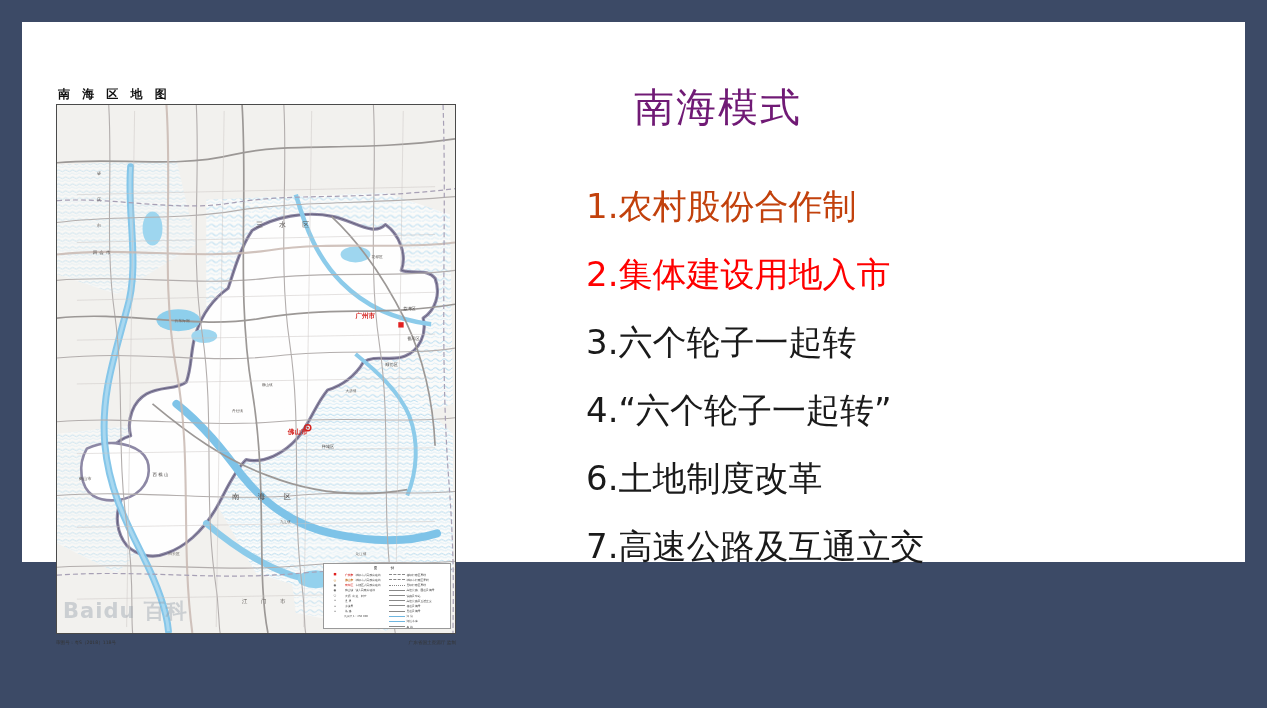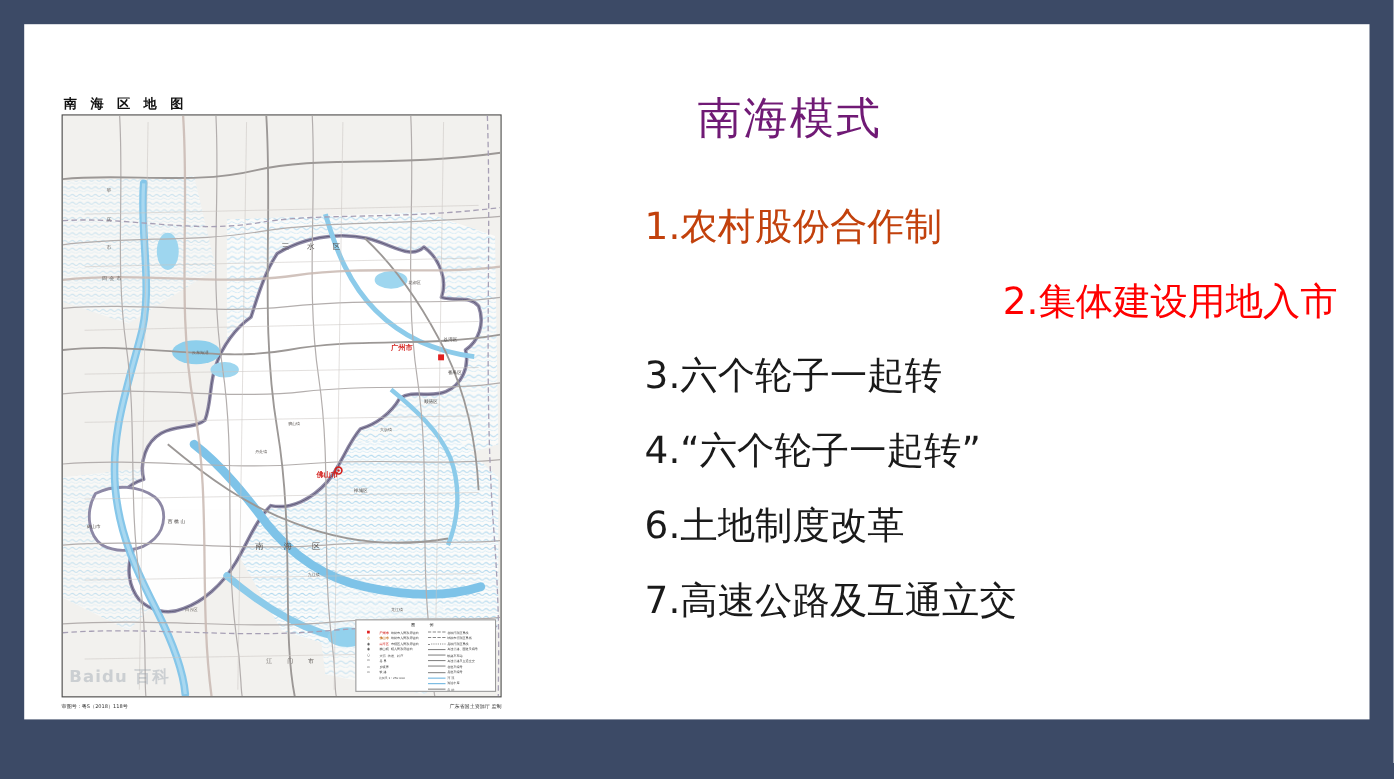--- a/index.html
+++ b/index.html
@@ -20,21 +20,21 @@
     width: 1267px;
     height: 708px;
     background: #3c4a66;
     box-sizing: border-box;
   }
   #slide-canvas {
     position: absolute;
     left: 22px;
     top: 22px;
     width: 1223px;
-    height: 632px;
+    height: 540px;
     background: #ffffff;
   }
 
   
   #map-panel {
     position: absolute;
     left: 34px;
     top: 40px;
     width: 420px;
     height: 590px;
@@ -60,21 +60,21 @@
     background: #f0efec;
     box-sizing: border-box;
     overflow: hidden;
   }
   #map-svg { display: block; width: 100%; height: 100%; }
 
   #map-watermark {
     position: absolute;
     left: 6px;
     bottom: 8px;
-    font-size: 15px;
+    font-size: 21px;
     font-weight: bold;
     color: rgba(150,160,172,0.42);
     letter-spacing: 1px;
     pointer-events: none;
     white-space: nowrap;
     font-family: "DejaVu Sans", "Liberation Sans", sans-serif;
   }
 
   
   #map-legend {
@@ -440,21 +440,21 @@
       </div>
     </div>
 
     <div id="content-panel">
       <div id="deck-title">南海模式</div>
 
       <ul id="point-list">
         <li style="color: #c2410c;">
           <span>1.</span><span>农村股份合作制</span>
         </li>
-        <li style="color: rgb(255, 0, 0); text-align: right;">
+        <li style="color: rgb(255, 0, 0);">
           <span>2.</span><span>集体建设用地入市</span>
         </li>
         <li>
           <span>3.</span><span>六个轮子一起转</span>
         </li>
         <li>
           <span>4.</span><span>“六个轮子一起转”</span>
         </li>
         <li>
           <span>6.</span><span>土地制度改革</span>

